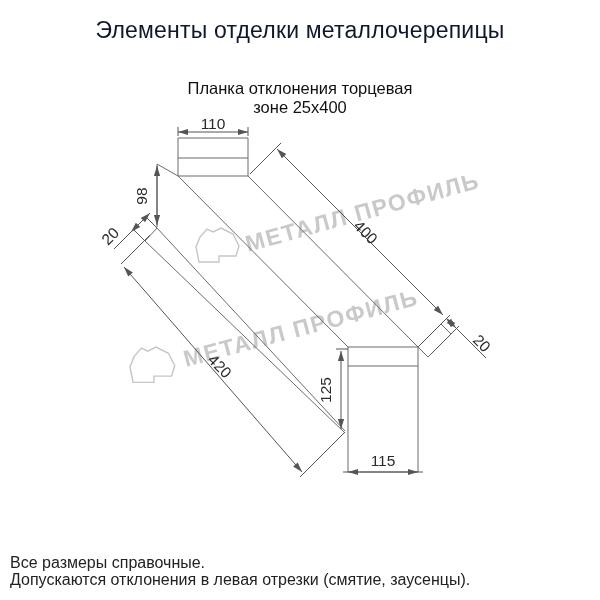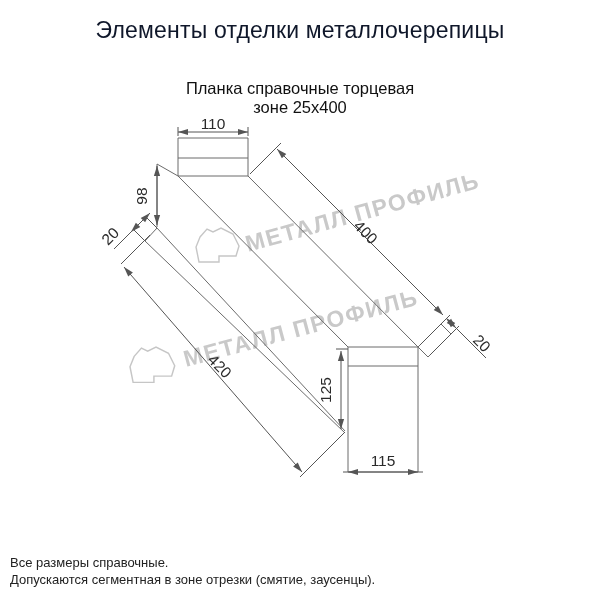--- a/index.html
+++ b/index.html
@@ -2,38 +2,38 @@
 <html><head>
 <meta charset="utf-8">
 <style>
   html,body{margin:0;padding:0;width:600px;height:600px;background:#ffffff;overflow:hidden;}
   body{font-family:"Liberation Sans","DejaVu Sans",sans-serif;position:relative;}
   .stage{position:absolute;left:0;top:0;width:600px;height:600px;}
   .title{position:absolute;left:0;top:17px;width:600px;text-align:center;
          font-size:23px;color:#0f172a;letter-spacing:.2px;}
   .subtitle{position:absolute;left:0;top:79px;width:600px;text-align:center;
             font-size:16.5px;line-height:19px;color:#111;}
-  .footnotes{position:absolute;left:10px;top:555px;font-size:13px;line-height:16.5px;color:#222;}
+  .footnotes{position:absolute;left:10px;top:555px;font-size:16px;line-height:16.5px;color:#222;}
   svg{position:absolute;left:0;top:0;}
   .ln{stroke:#6b6b6b;stroke-width:1;fill:none;}
   .dim{stroke:#555;stroke-width:1;fill:none;}
   .dimtxt{font-family:"Liberation Sans","DejaVu Sans",sans-serif;font-size:15.5px;fill:#2a2a2a;}
   .wmtxt{font-family:"Liberation Sans","DejaVu Sans",sans-serif;font-size:23px;font-weight:bold;
          letter-spacing:1.5px;fill:#c9c9c9;}
   .wmlogo{stroke:#c6c6c6;stroke-width:1.4;fill:none;}
 </style>
 </head>
 <body>
 
 <div class="stage">
 
   <div class="title">Элементы отделки металлочерепицы</div>
 
   <div class="subtitle">
-    <div>Планка справочные торцевая</div>
+    <div>Планка отклонения торцевая</div>
     <div>зоне 25х400</div>
   </div>
 
   <svg width="600" height="600" viewBox="0 0 600 600">
     <defs>
       <marker id="arw" markerUnits="userSpaceOnUse" markerWidth="12" markerHeight="8" viewBox="0 0 10 8" refX="10" refY="4" orient="auto-start-reverse">
         <path d="M0,0.9 L10,4 L0,7.1 Z" fill="#555"></path>
       </marker>
       <path id="wmblob" d="M4,9 L11,1 L17,4 L25,0 L37,6 L43,18 L40,28 L23,28 L23,34 L3,34 L0,19 Z"></path>
     </defs>
@@ -101,16 +101,16 @@
       <text class="dimtxt" transform="translate(362,236) rotate(45)" text-anchor="middle">400</text>
       <text class="dimtxt" transform="translate(216,370) rotate(45)" text-anchor="middle">420</text>
       <text class="dimtxt" transform="translate(478,347) rotate(45)" text-anchor="middle">20</text>
       <text class="dimtxt" transform="translate(331,390) rotate(-90)" text-anchor="middle">125</text>
       <text class="dimtxt" x="383" y="466" text-anchor="middle">115</text>
     </g>
   </svg>
 
   <div class="footnotes">
     <div>Все размеры справочные.</div>
-    <div>Допускаются сегментная в зоне отрезки (смятие, заусенцы).</div>
+    <div>Допускаются отклонения в левая отрезки (смятие, заусенцы).</div>
   </div>
 
 </div>
 
 </body></html>

